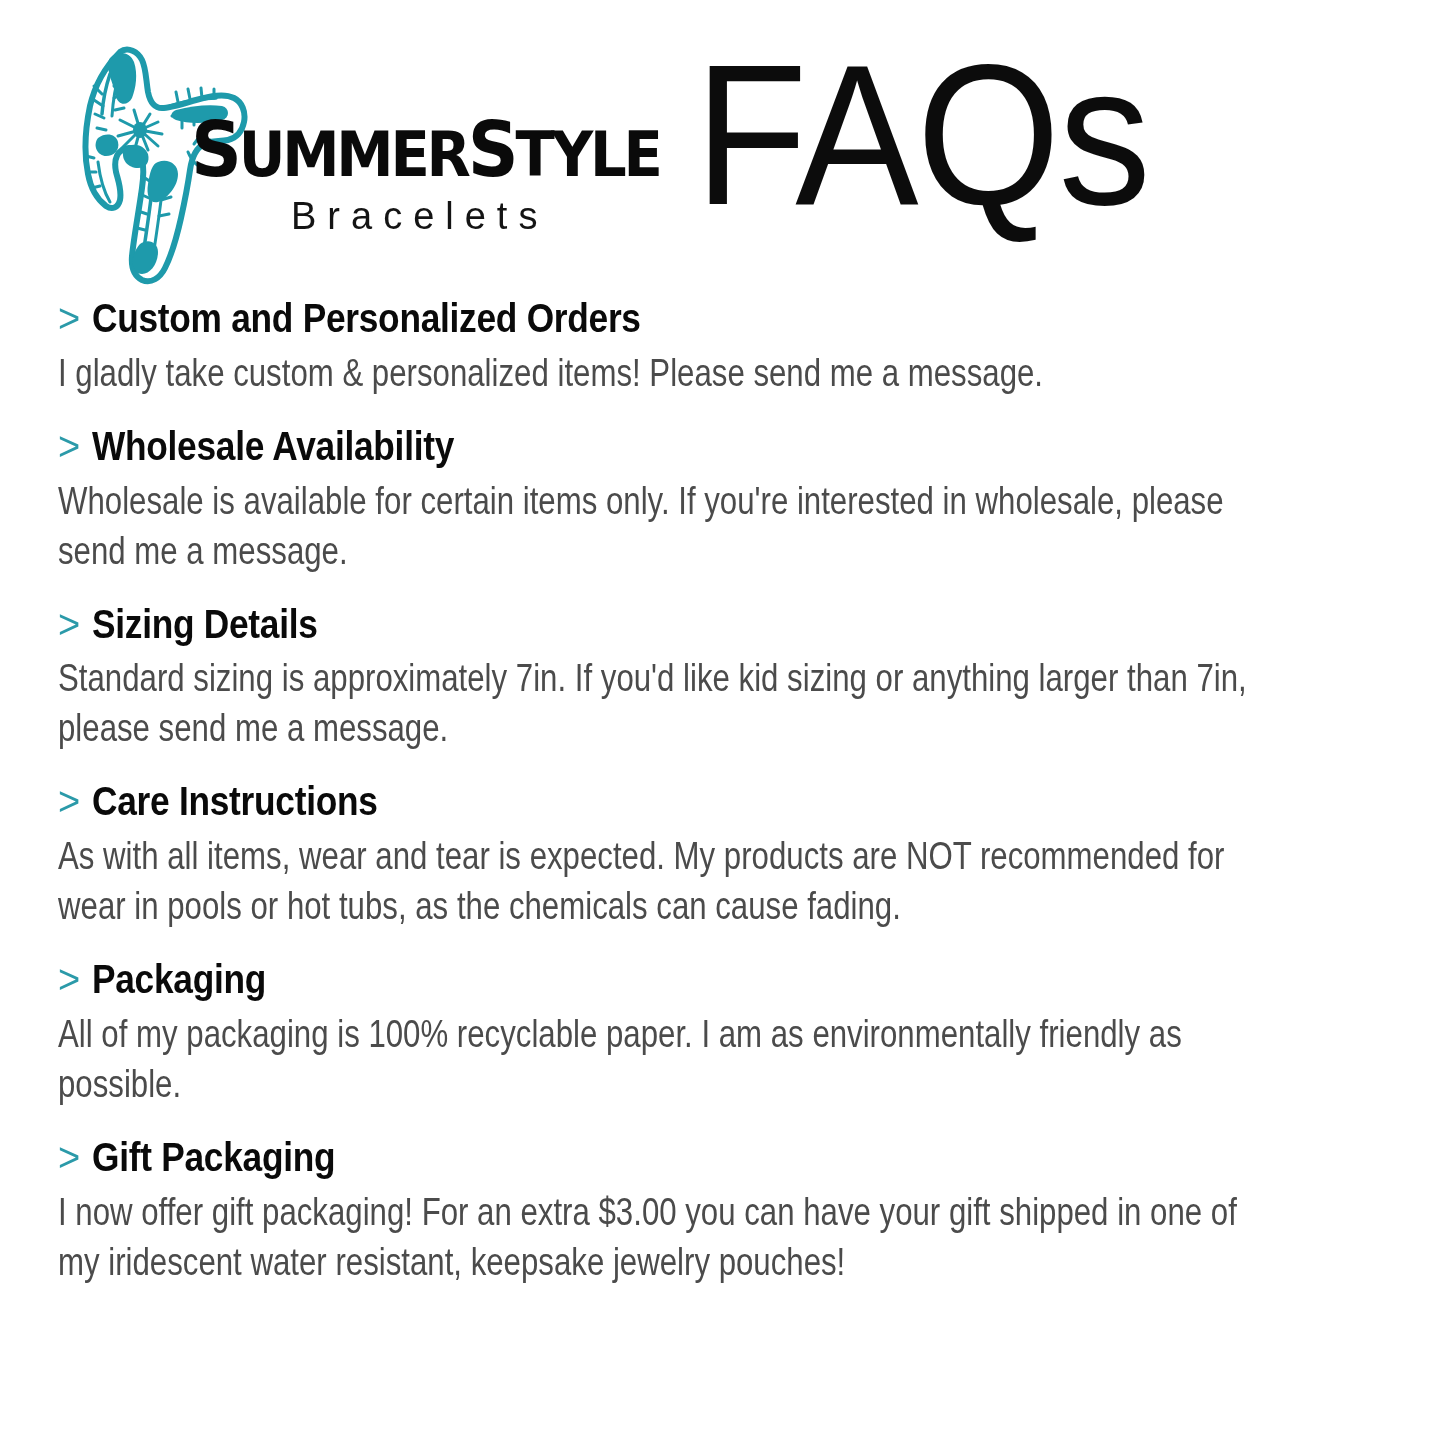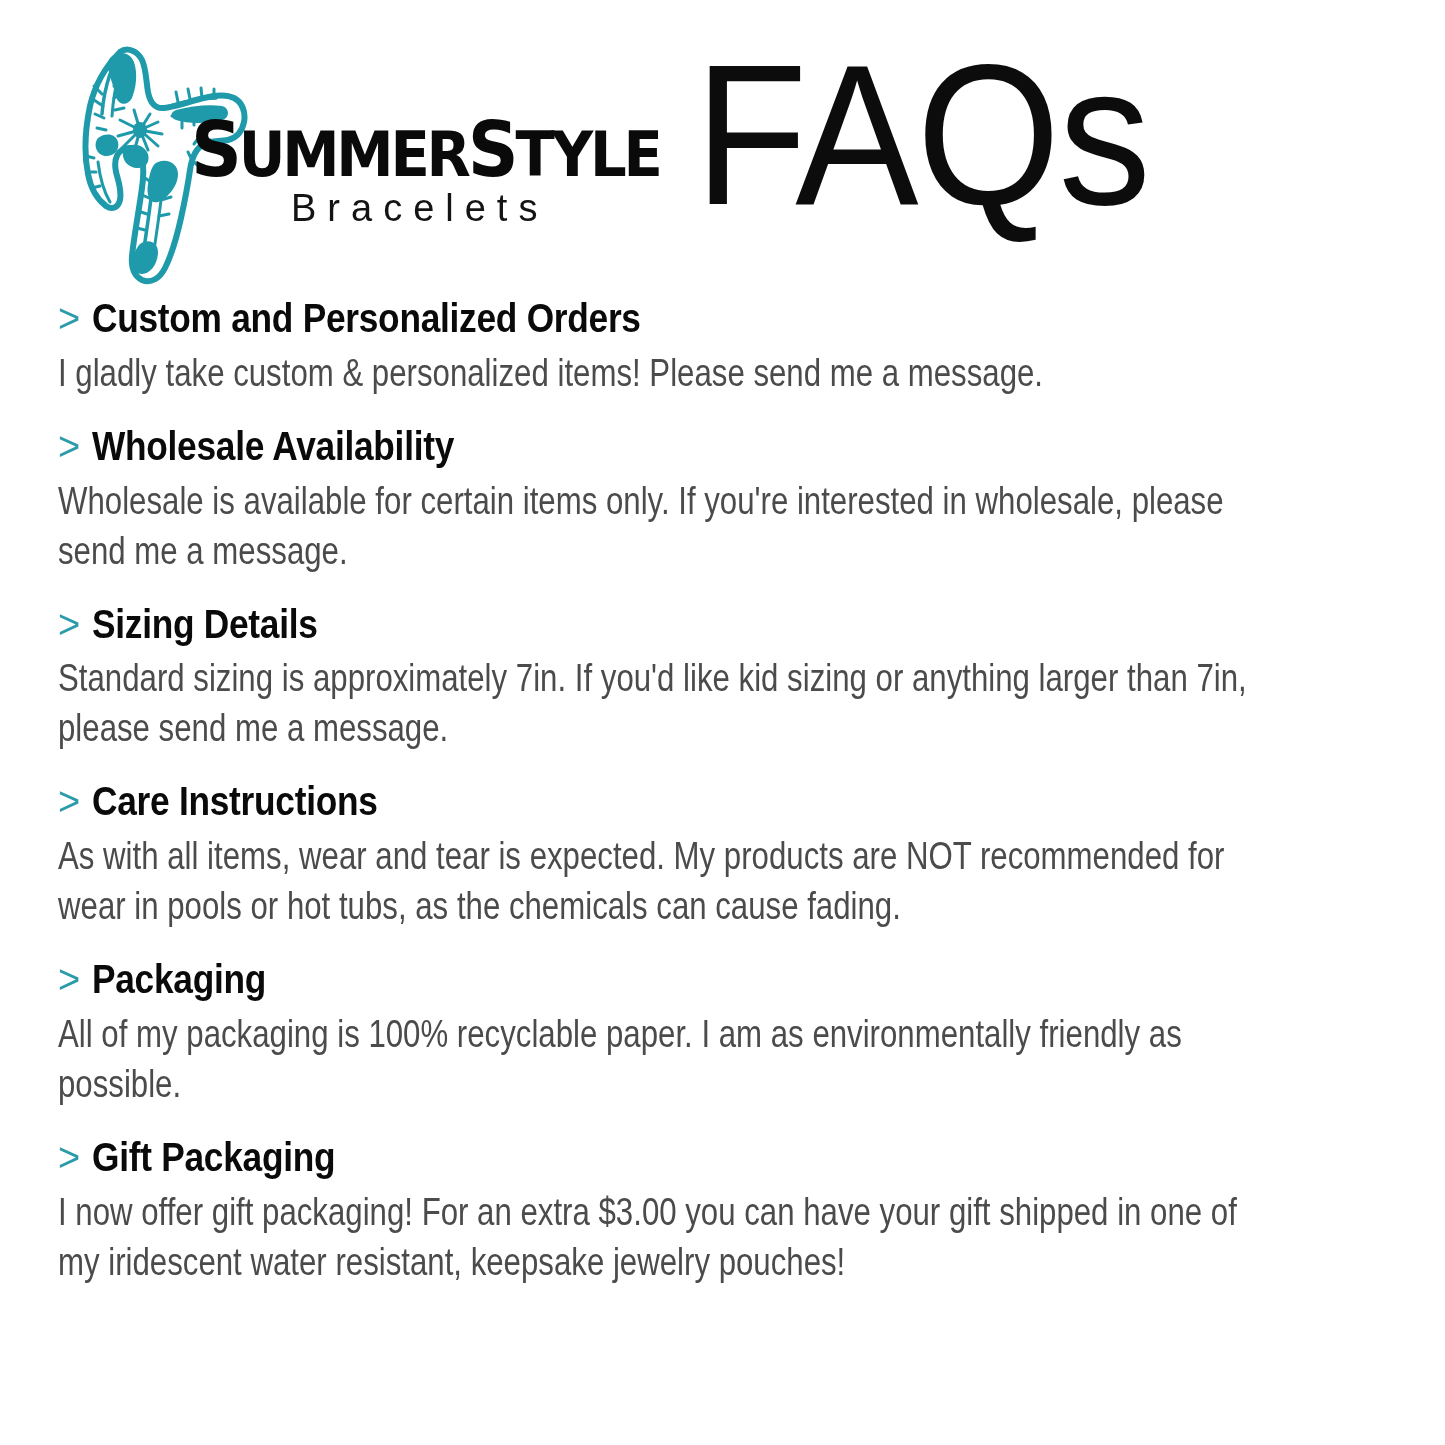--- a/index.html
+++ b/index.html
@@ -61,20 +61,21 @@
     transform-origin: left center;
   }
   .wordmark-main .cap { font-size: 76px; }
 
   .wordmark-sub {
     font-family: "Liberation Sans", sans-serif;
     font-weight: 400;
     font-size: 38px;
     letter-spacing: 11px;
     color: #141414;
+    margin-top: 8px;
     margin-left: 100px;
     white-space: nowrap;
   }
 
   .faqs-title {
     position: absolute;
     right: 62px;
     top: 36px;
     font-family: "Liberation Sans", sans-serif;
     font-weight: 300;

